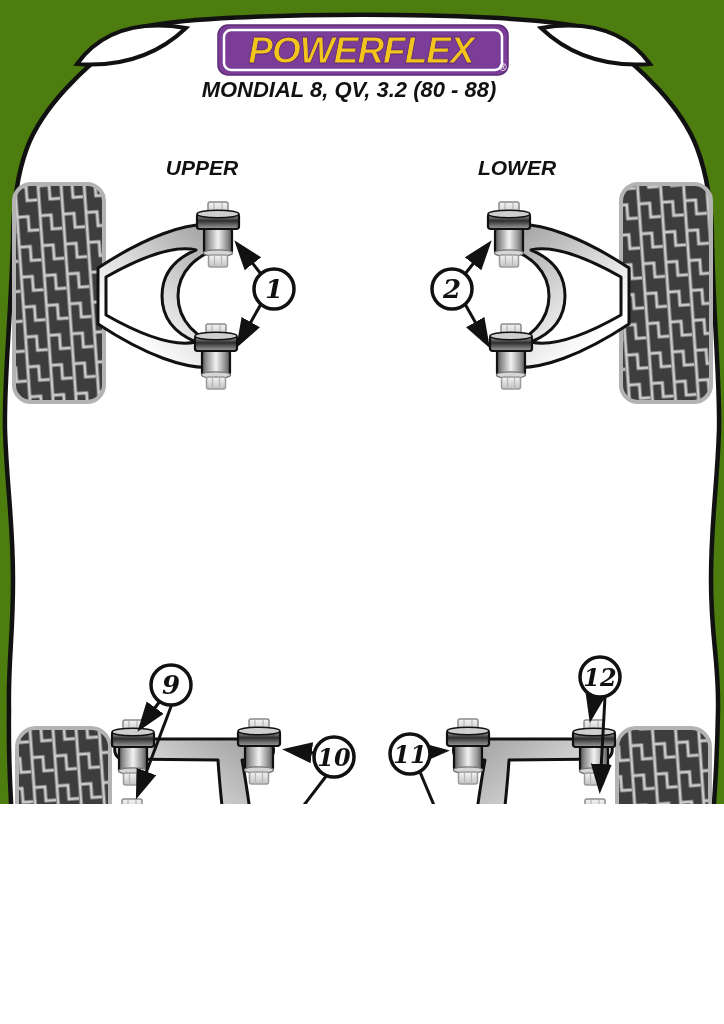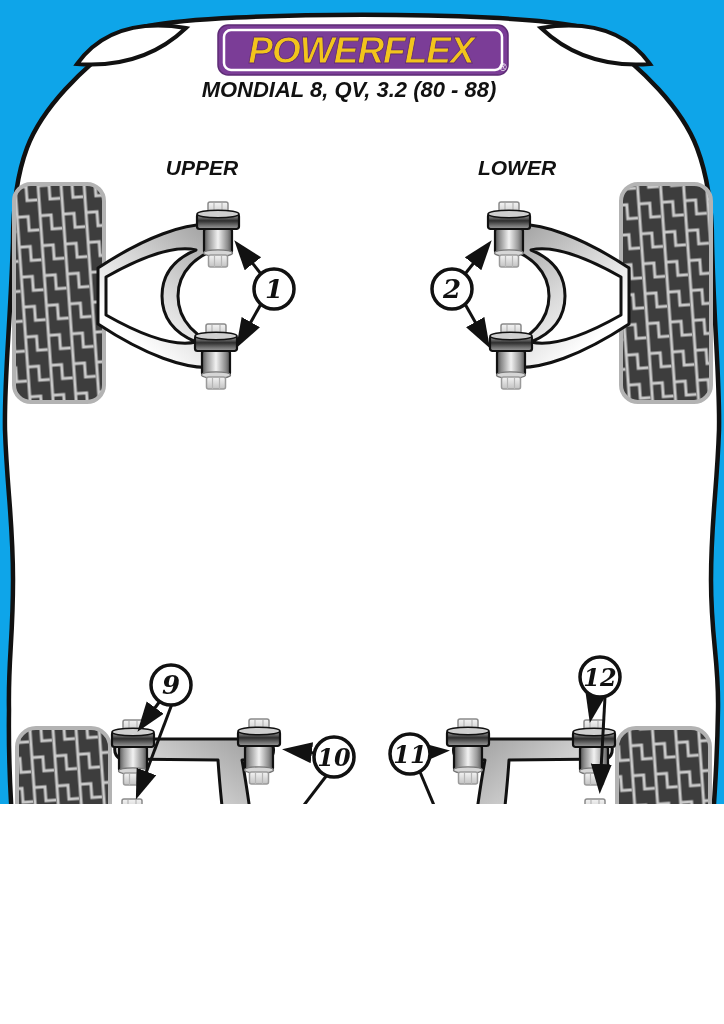--- a/index.html
+++ b/index.html
@@ -1,16 +1,16 @@
 <!DOCTYPE html>
 <html><head>
 <meta charset="utf-8">
 <style>
   html,body{margin:0;padding:0;background:#ffffff;}
-  #stage{position:relative;width:724px;height:804px;background:#0ea5e9;overflow:hidden;
+  #stage{position:relative;width:724px;height:804px;background:#4d7c0f;overflow:hidden;
          font-family:"Liberation Sans", sans-serif;}
   svg text{font-family:"Liberation Sans", sans-serif;}
   .heavy-italic{font-weight:bold;font-style:italic;}
   .callout-num{font-family:"DejaVu Serif", serif;font-weight:bold;font-style:italic;}
 </style>
 </head>
 <body>
 
 <div id="stage">
 <svg width="724" height="1024" viewBox="0 0 724 1024">

